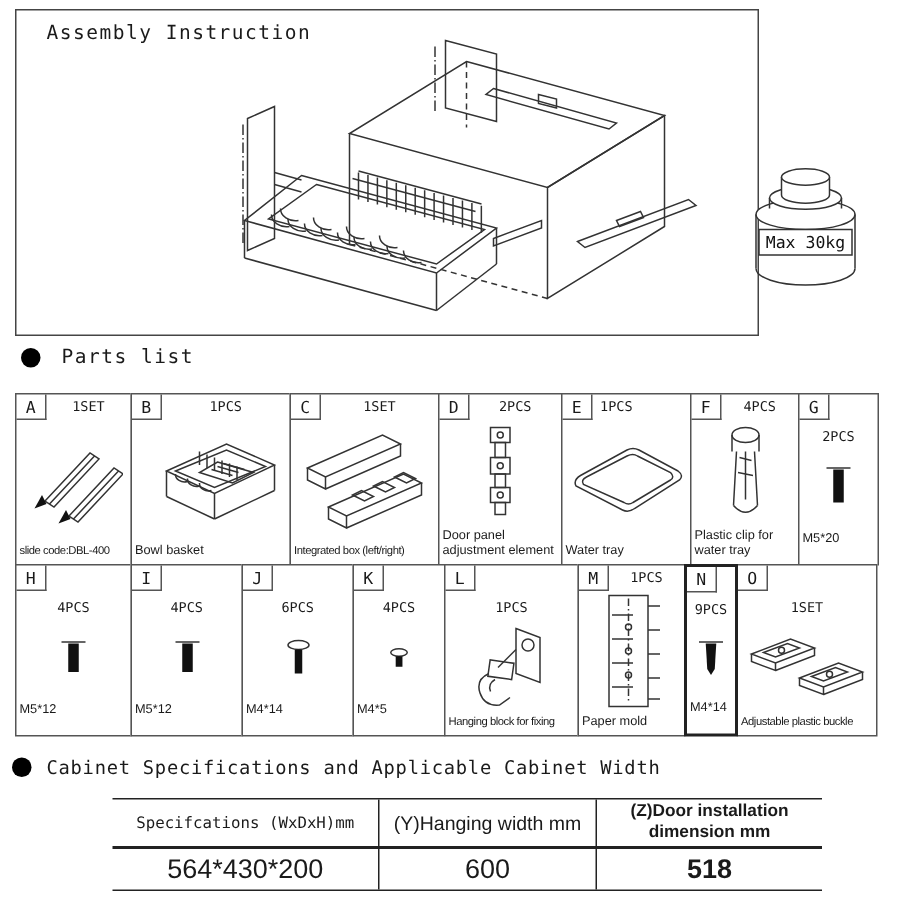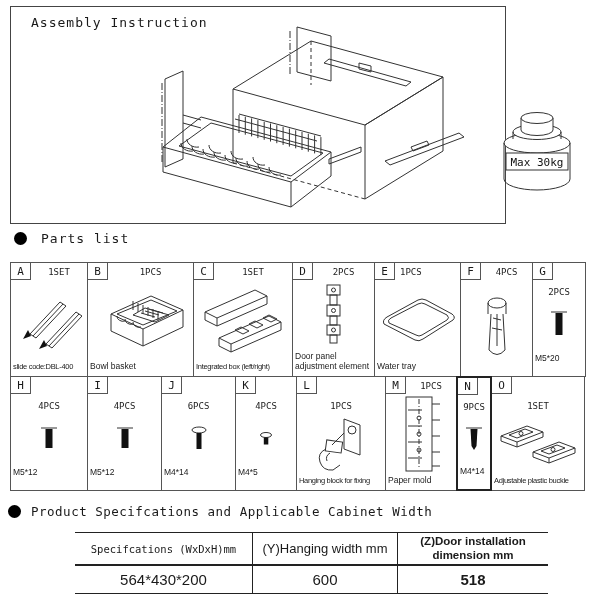--- a/index.html
+++ b/index.html
@@ -50,21 +50,21 @@
                 border-top:1px solid #222; border-bottom:1px solid #222; }
   .spec-head-row { display:flex; border-bottom:2px solid #222; height:33px;justify-content:flex-end; }
   .spec-data-row { display:flex; height:27px; }
   .sc { display:flex; align-items:center; justify-content:center; text-align:center; }
   .sc1 { width:178px; border-right:1px solid #222; }
   .sc2 { width:145px; border-right:1px solid #222; }
   .sc3 { width:150px;font-weight:bold; }
   .spec-head-row .sc1 { font-size:10.5px; }
   .spec-head-row .sc2 { font-family:"Liberation Sans",sans-serif; font-size:13px; }
   .spec-head-row .sc3 { font-family:"Liberation Sans",sans-serif; font-size:11.5px; line-height:1.2; padding:0 8px; }
-  .spec-data-row .sc { font-family:"Liberation Sans",sans-serif; font-size:15px; }
+  .spec-data-row .sc { font-family:"Liberation Sans",sans-serif; font-size:18px; }
 </style>
 </head>
 <body>
 
 <div class="page">
 
   <div class="assembly-box">
     <div class="assembly-title">Assembly Instruction</div>
 
     <svg class="main-drawing" width="330" height="200" viewBox="0 0 330 200">
@@ -249,20 +249,21 @@
         <svg width="38" height="68" viewBox="0 0 38 68">
             <g class="ln">
           <ellipse cx="19" cy="9" rx="9" ry="5"></ellipse>
           <path d="M10,9 L10,20 M28,9 L28,20"></path>
           <path d="M13,20 L11,56 M25,20 L27,56 M19,20 L19,52"></path>
           <path d="M11,56 q8,9 16,0"></path>
           <path d="M15,24 l8,2 M14,34 l10,2"></path>
         </g>
           </svg>
       </div>
+      <div class="plabel">Plastic clip for water tray</div>
     </div>
 
     <div class="cell screw" style="width:54px">
       <div class="cell-head">
         <span class="letter-box">G</span>
       </div>
       <div class="qty-row">2PCS</div>
       <div class="icon-area">
         <svg width="22" height="34" viewBox="0 0 22 34">
             <g class="ln">
@@ -416,21 +417,21 @@
           <circle cx="58" cy="31.5" r="2"></circle>
         </g>
           </svg>
       </div>
       <div class="plabel tight">Adjustable plastic buckle</div>
     </div>
   </div>
 
   <div class="section-head head-spec">
     <span class="bullet"></span>
-    <span class="section-title">Product Specifcations and Applicable Cabinet Width</span>
+    <span class="section-title">Cabinet Specifications and Applicable Cabinet Width</span>
   </div>
 
   <div class="spec-table">
     <div class="spec-head-row">
       <div class="sc sc1">Specifcations (WxDxH)mm</div>
       <div class="sc sc2">(Y)Hanging width mm</div>
       <div class="sc sc3">(Z)Door installation dimension mm</div>
     </div>
     <div class="spec-data-row">
       <div class="sc sc1">564*430*200</div>

